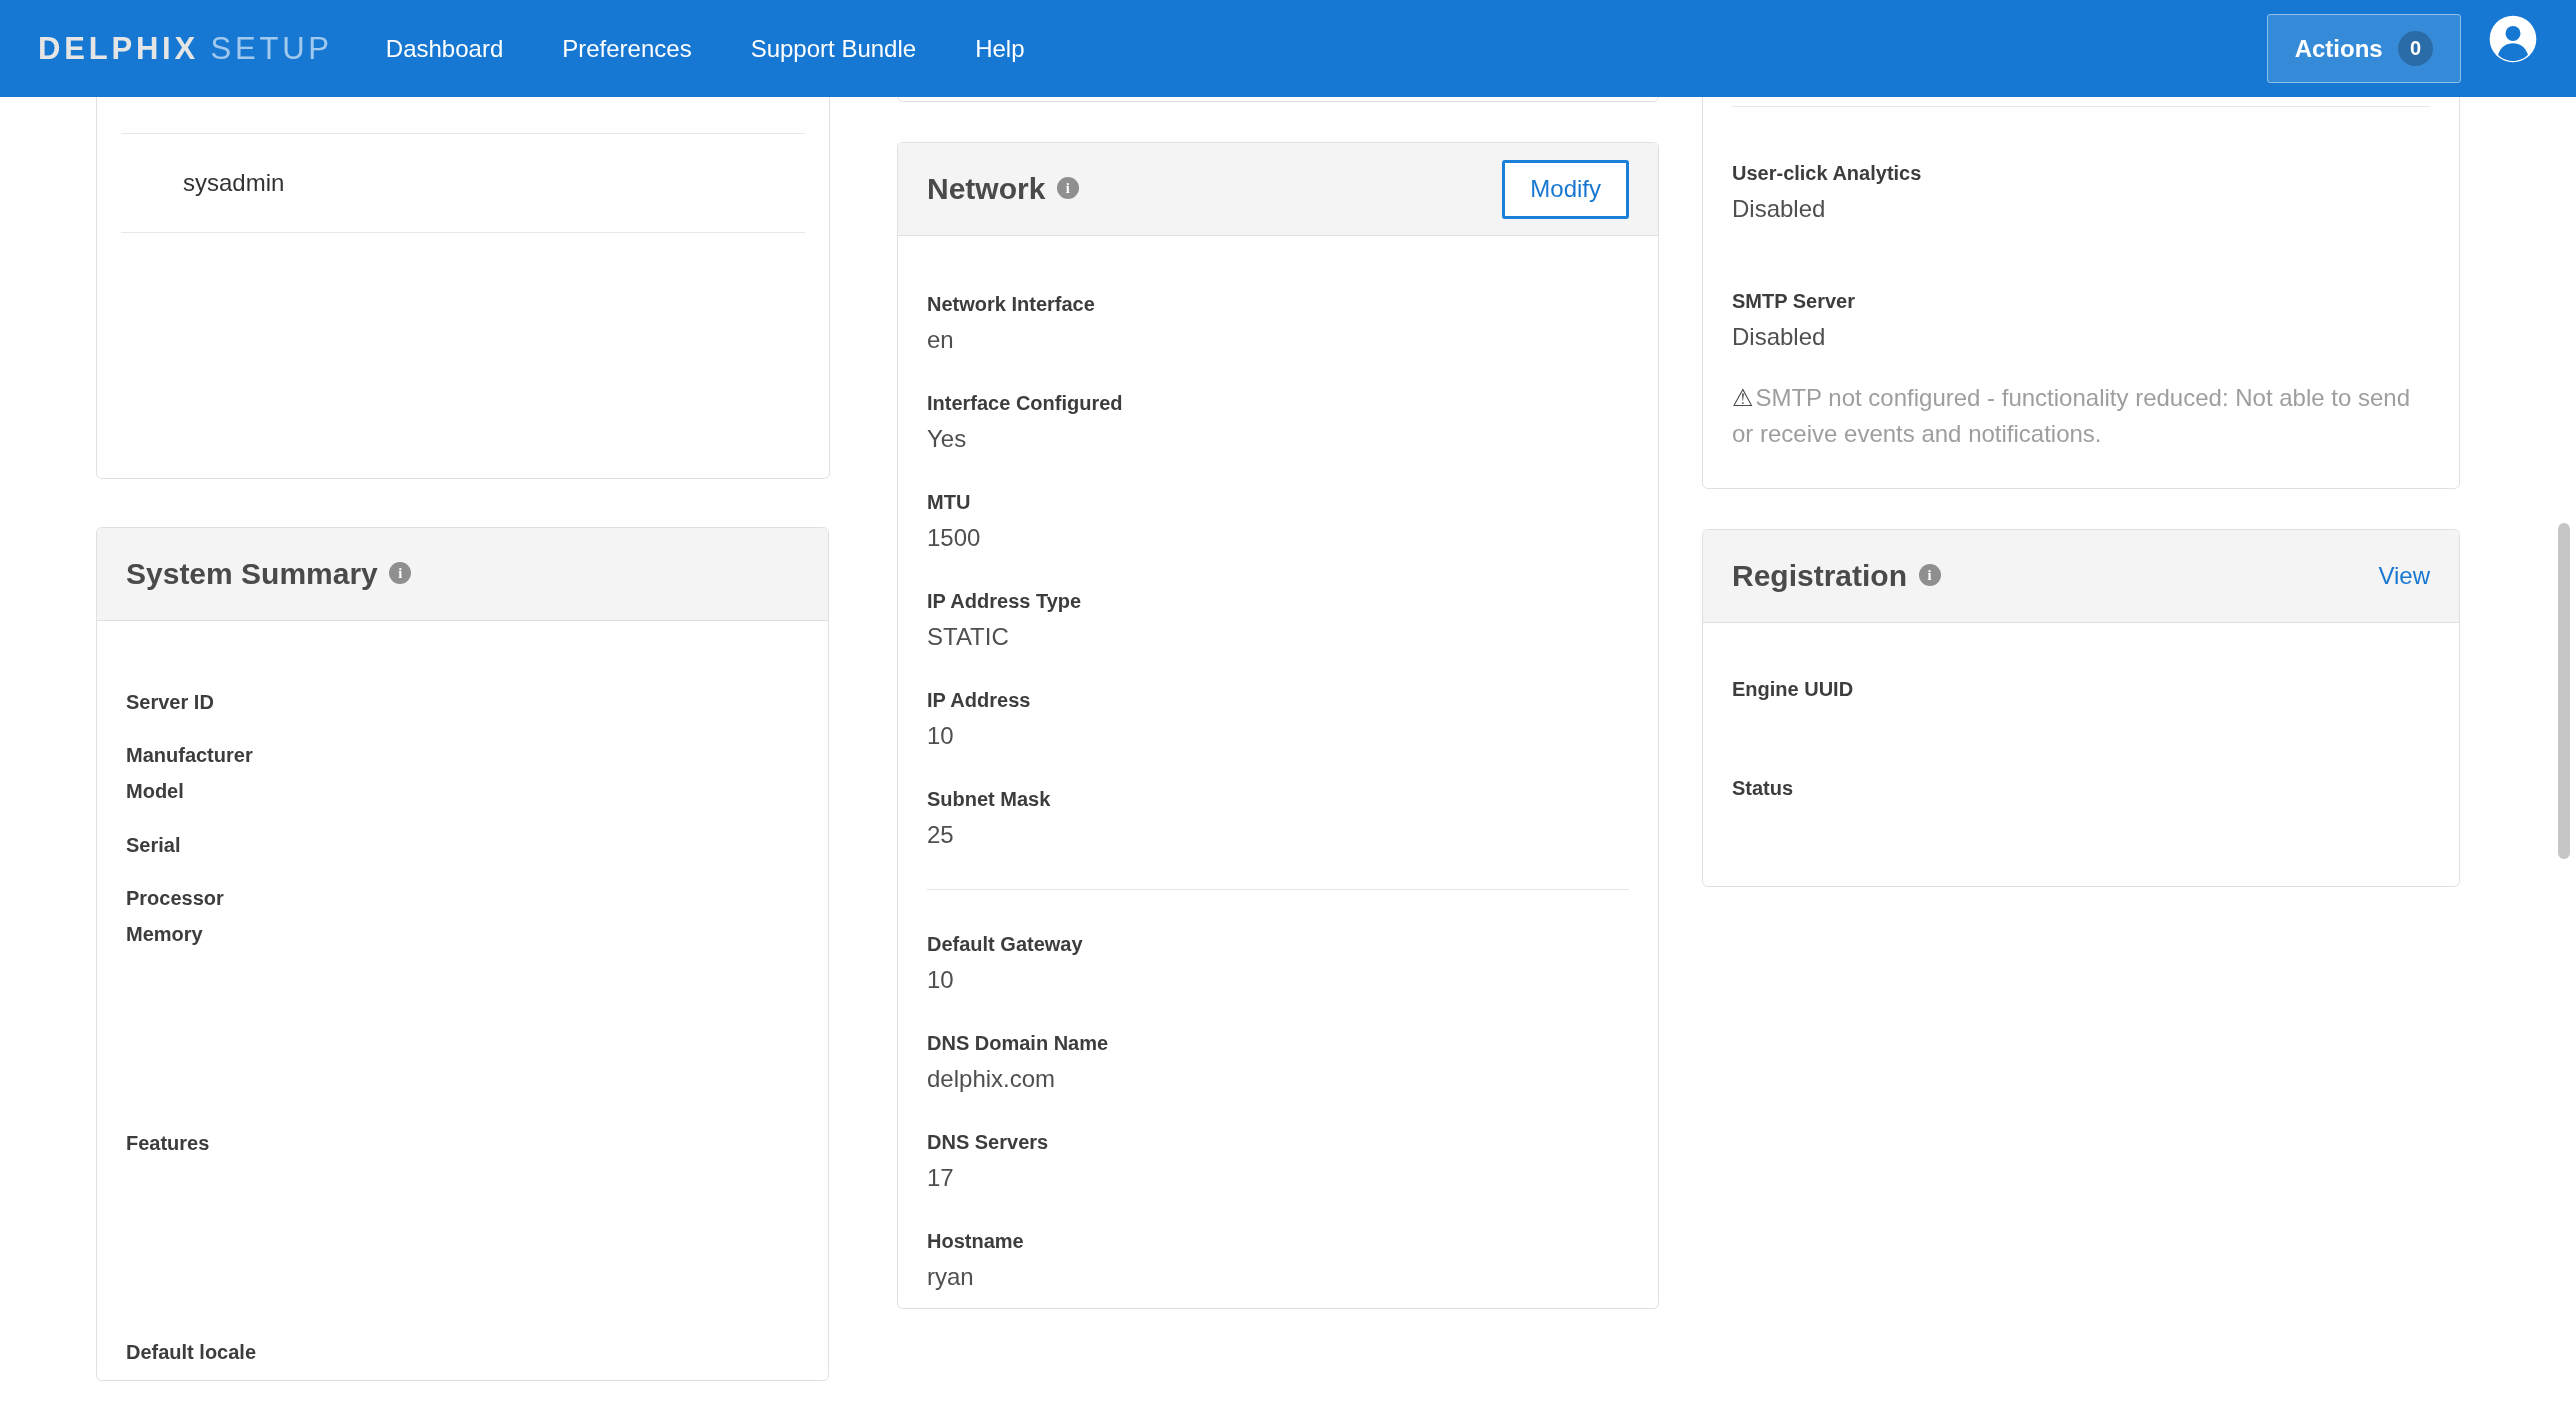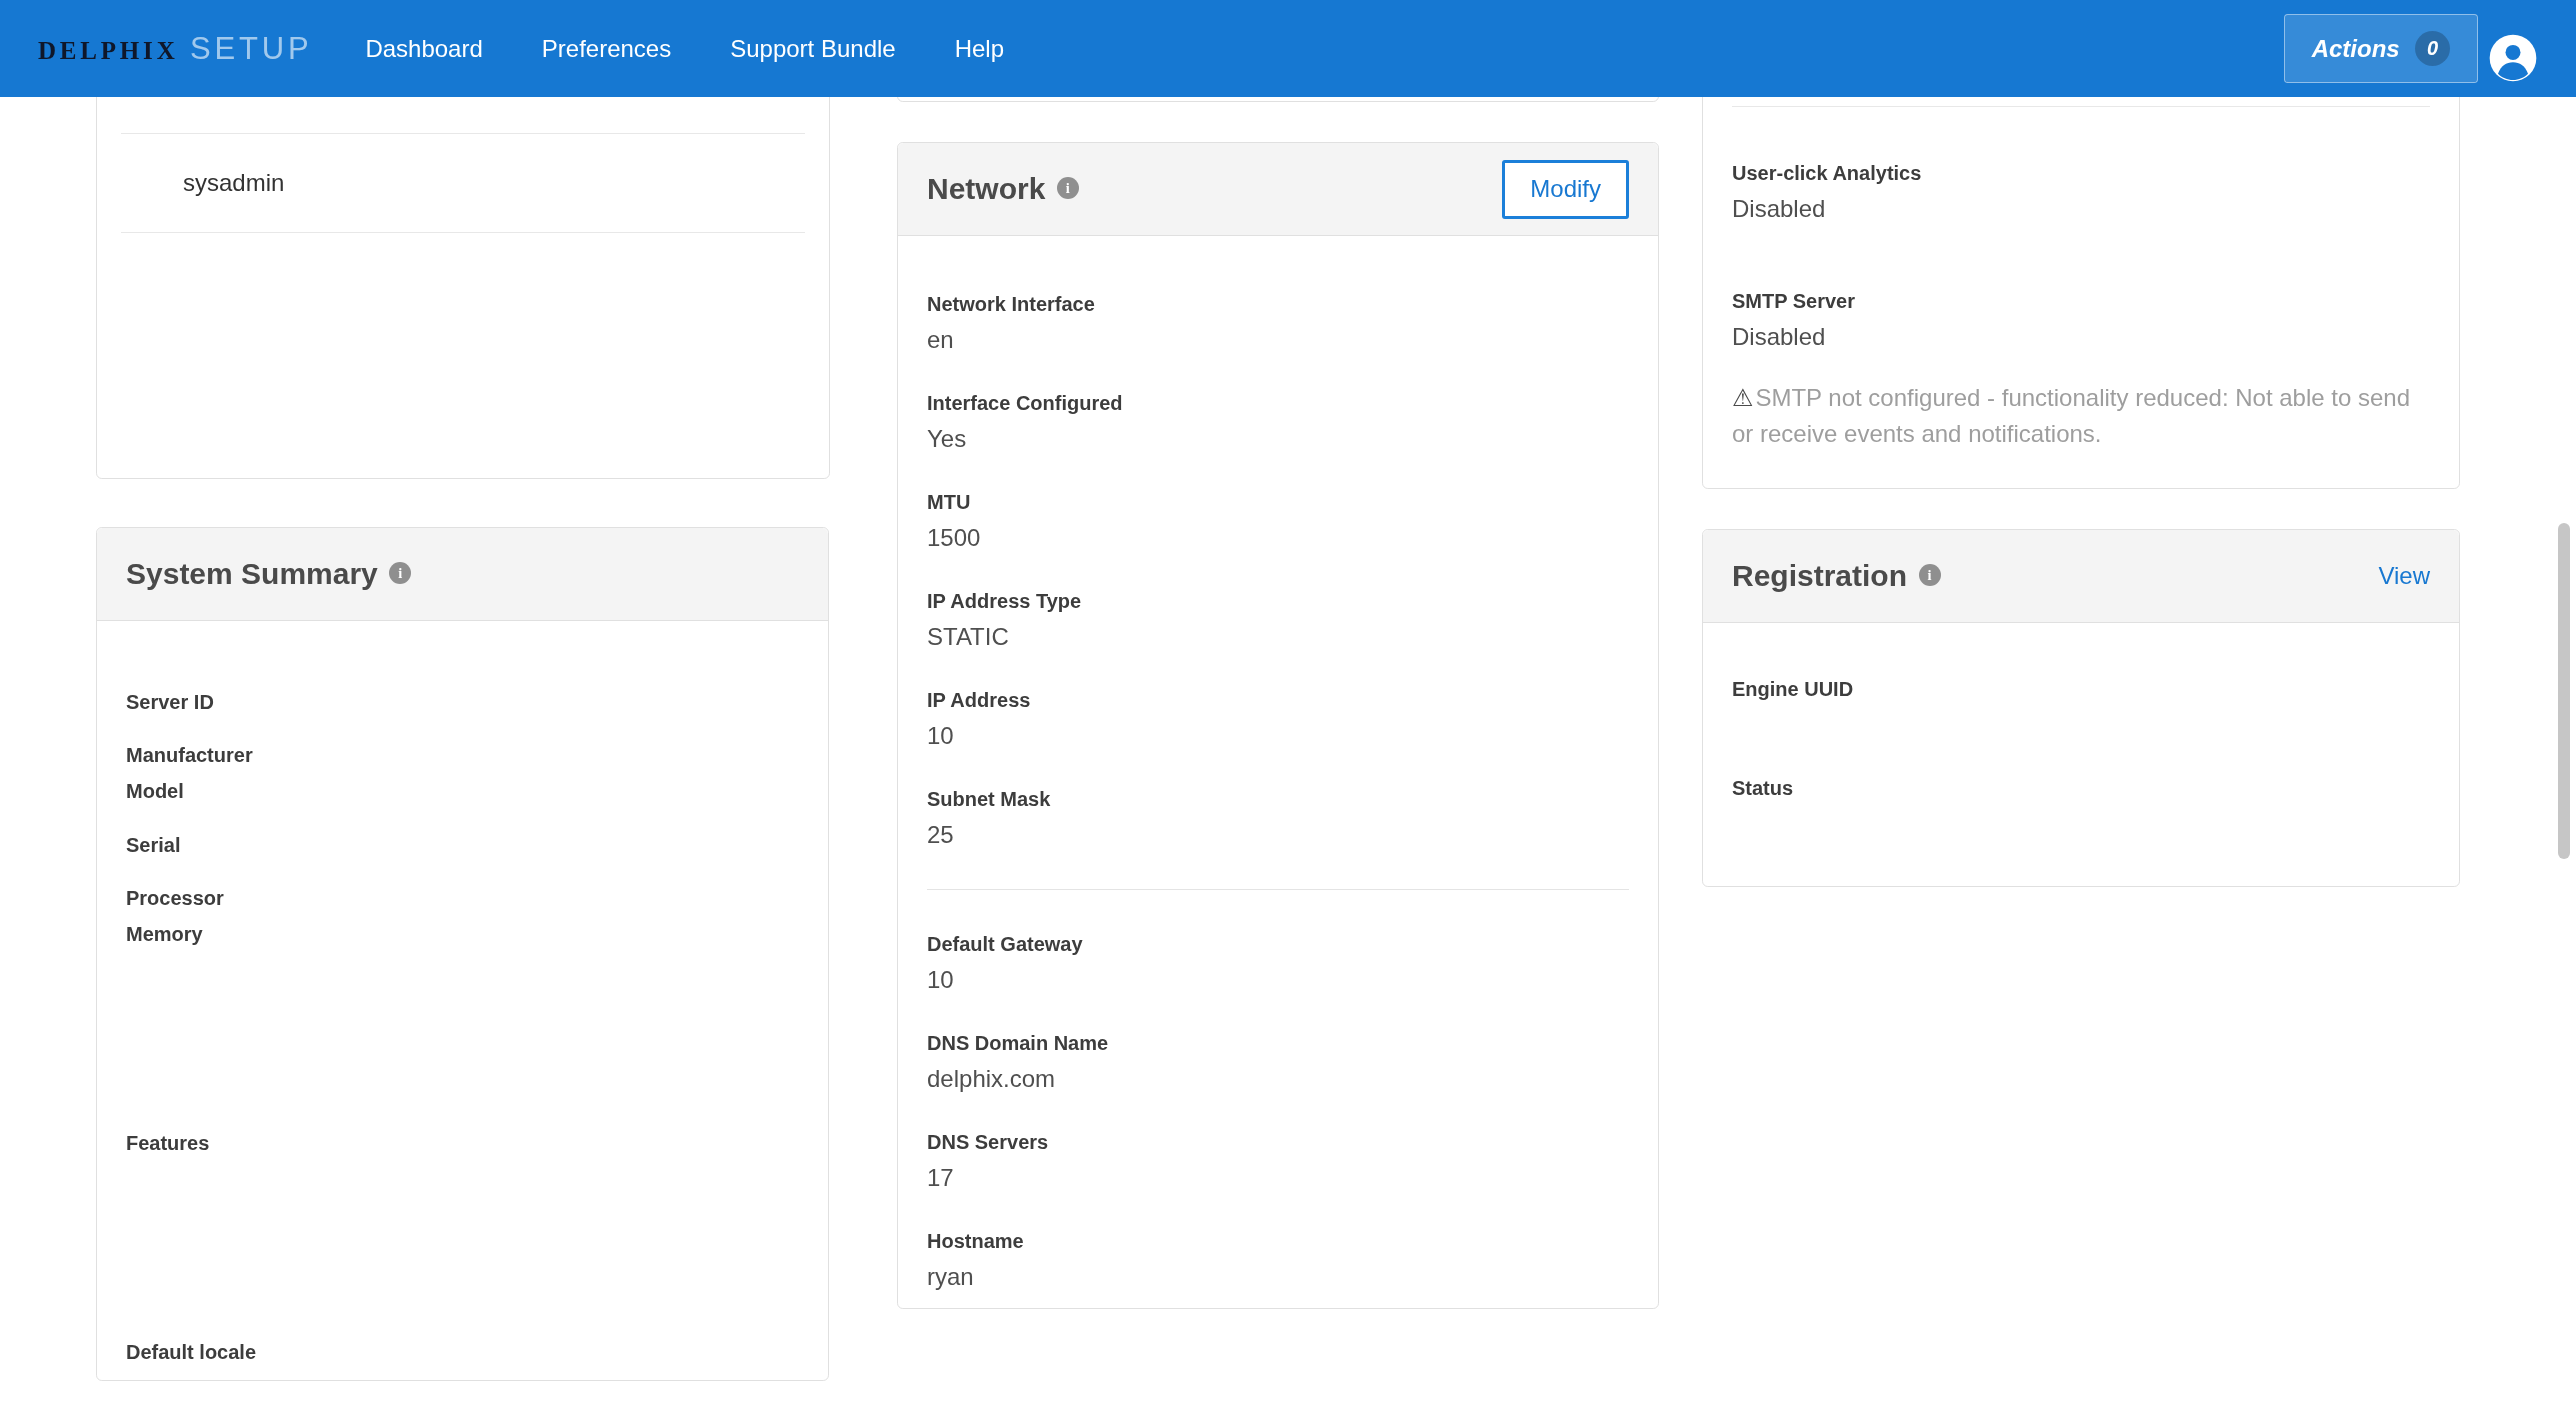--- a/index.html
+++ b/index.html
@@ -12,25 +12,25 @@
   }
   .page { position: relative; width: 2576px; height: 1408px; overflow: hidden; background: #fff; }
 
   
   .navbar {
     position: absolute; top: 0; left: 0; width: 100%; height: 97px;
     background: #1678d2; z-index: 10;
     display: flex; align-items: center; padding: 0 38px;
   }
   .brand { display: flex; align-items: baseline; letter-spacing: 3.8px; }
-  .brand-primary { color: #0f172a; font-size: 25px; font-weight: bold; font-family: Liberation Serif, serif; }
+  .brand-primary { color: #e5e5e5; font-size: 31px; font-weight: bold; }
   .brand-secondary { color: rgba(255,255,255,0.6); font-size: 31px; font-weight: 400; margin-left: 11.5px; }
   .nav-items { display: flex; gap: 59px; margin-left: 53px; }
   .nav-item { color: #ffffff; font-size: 24px; font-weight: normal; cursor: pointer; }
-  .nav-right { margin-left: auto; display: flex; align-items: flex-end; gap: 10px; font-style: italic; }
+  .nav-right { margin-left: auto; display: flex; align-items: flex-start; gap: 27px; }
   .actions-btn {
     display: flex; align-items: center; gap: 15.3px;
     background: rgba(255,255,255,0.14);
     border: 1px solid rgba(255,255,255,0.45);
     border-radius: 3.8px; padding: 16.3px 27px;
     color: #ffffff; font-size: 24px; font-weight: bold; cursor: pointer;
   }
   .actions-badge {
     width: 35px; height: 35px; border-radius: 50%;
     background: rgba(0,0,0,0.22); color: #fff;

